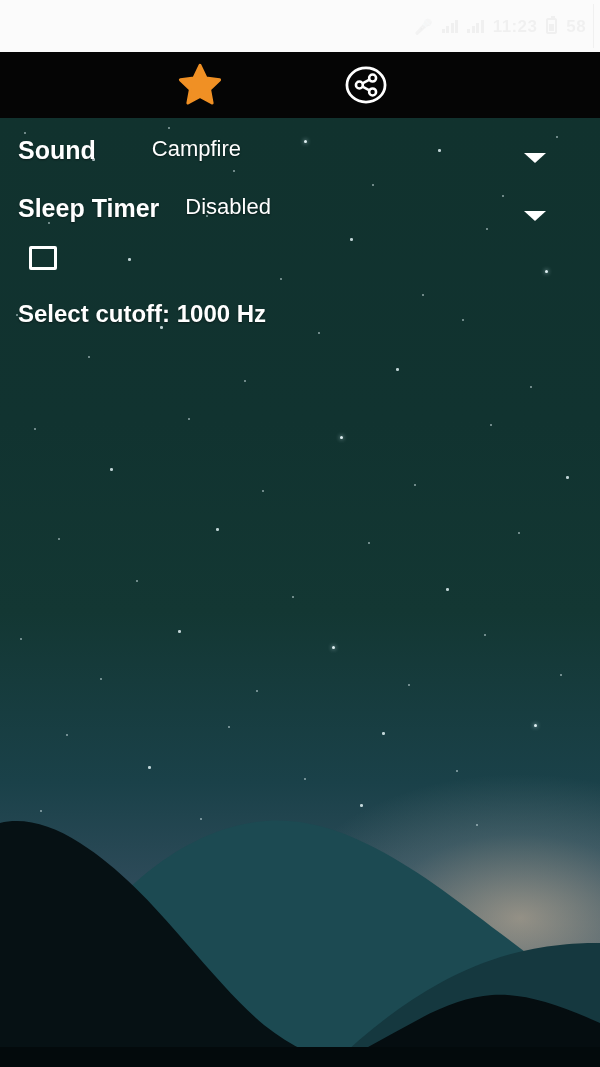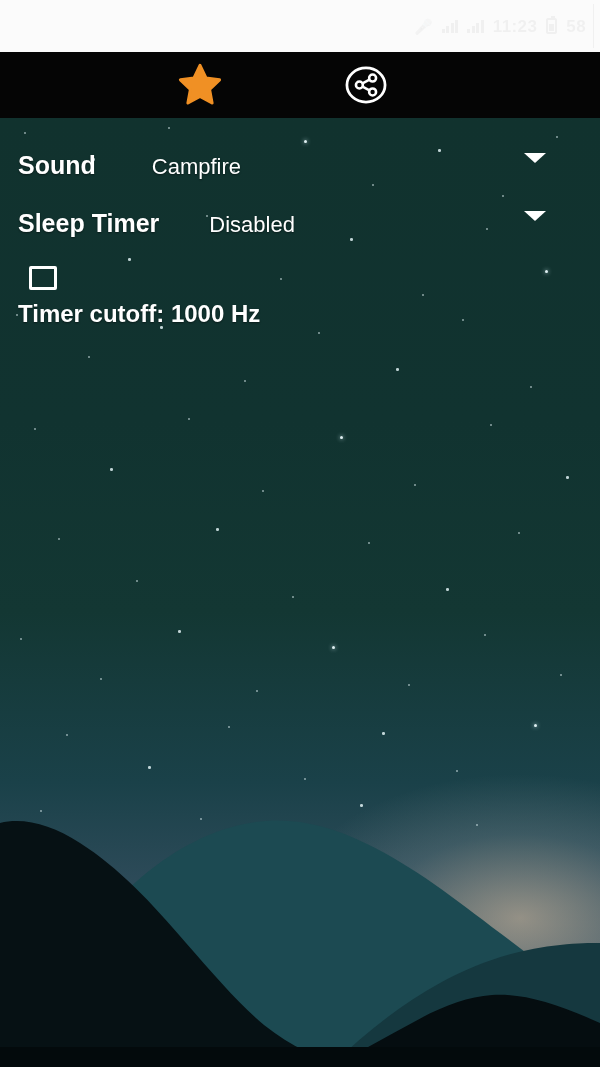--- a/index.html
+++ b/index.html
@@ -169,26 +169,26 @@
   .headline {
     font-size: 26px;
     font-weight: bold;
     letter-spacing: -0.1px;
     line-height: 30px;
     margin-bottom: 16px;
     text-shadow: 0 1px 2px rgba(0,0,0,.45);
   }
   .row {
     display: flex;
-    align-items: flex-end;
+    align-items: flex-start;
     position: relative;
     min-height: 44px;
   }
   #row-sound  { margin-bottom: 14px; }
-  #row-timer  { margin-bottom: 8px; gap: 24px; }
+  #row-timer  { margin-bottom: 8px; }
   #row-filter { margin-bottom: 10px; }
 
   .field-label {
     font-size: 25px;
     font-weight: bold;
     text-shadow: 0 1px 2px rgba(0,0,0,.45);
     white-space: nowrap;
   }
   .field-value {
     font-size: 22px;
@@ -384,18 +384,18 @@
     <div class="row" id="row-timer">
       <span class="field-label">Sleep Timer</span>
       <span class="field-value">Disabled</span>
       <span class="caret"></span>
     </div>
 
     <div class="row" id="row-filter">
       <span class="checkbox"></span>
     </div>
 
-    <div class="cutoff">Timer cutoff: 1000 Hz</div>
+    <div class="cutoff">Select cutoff: 1000 Hz</div>
 
 
   </div>
 
 </div>
 
 </body></html>

